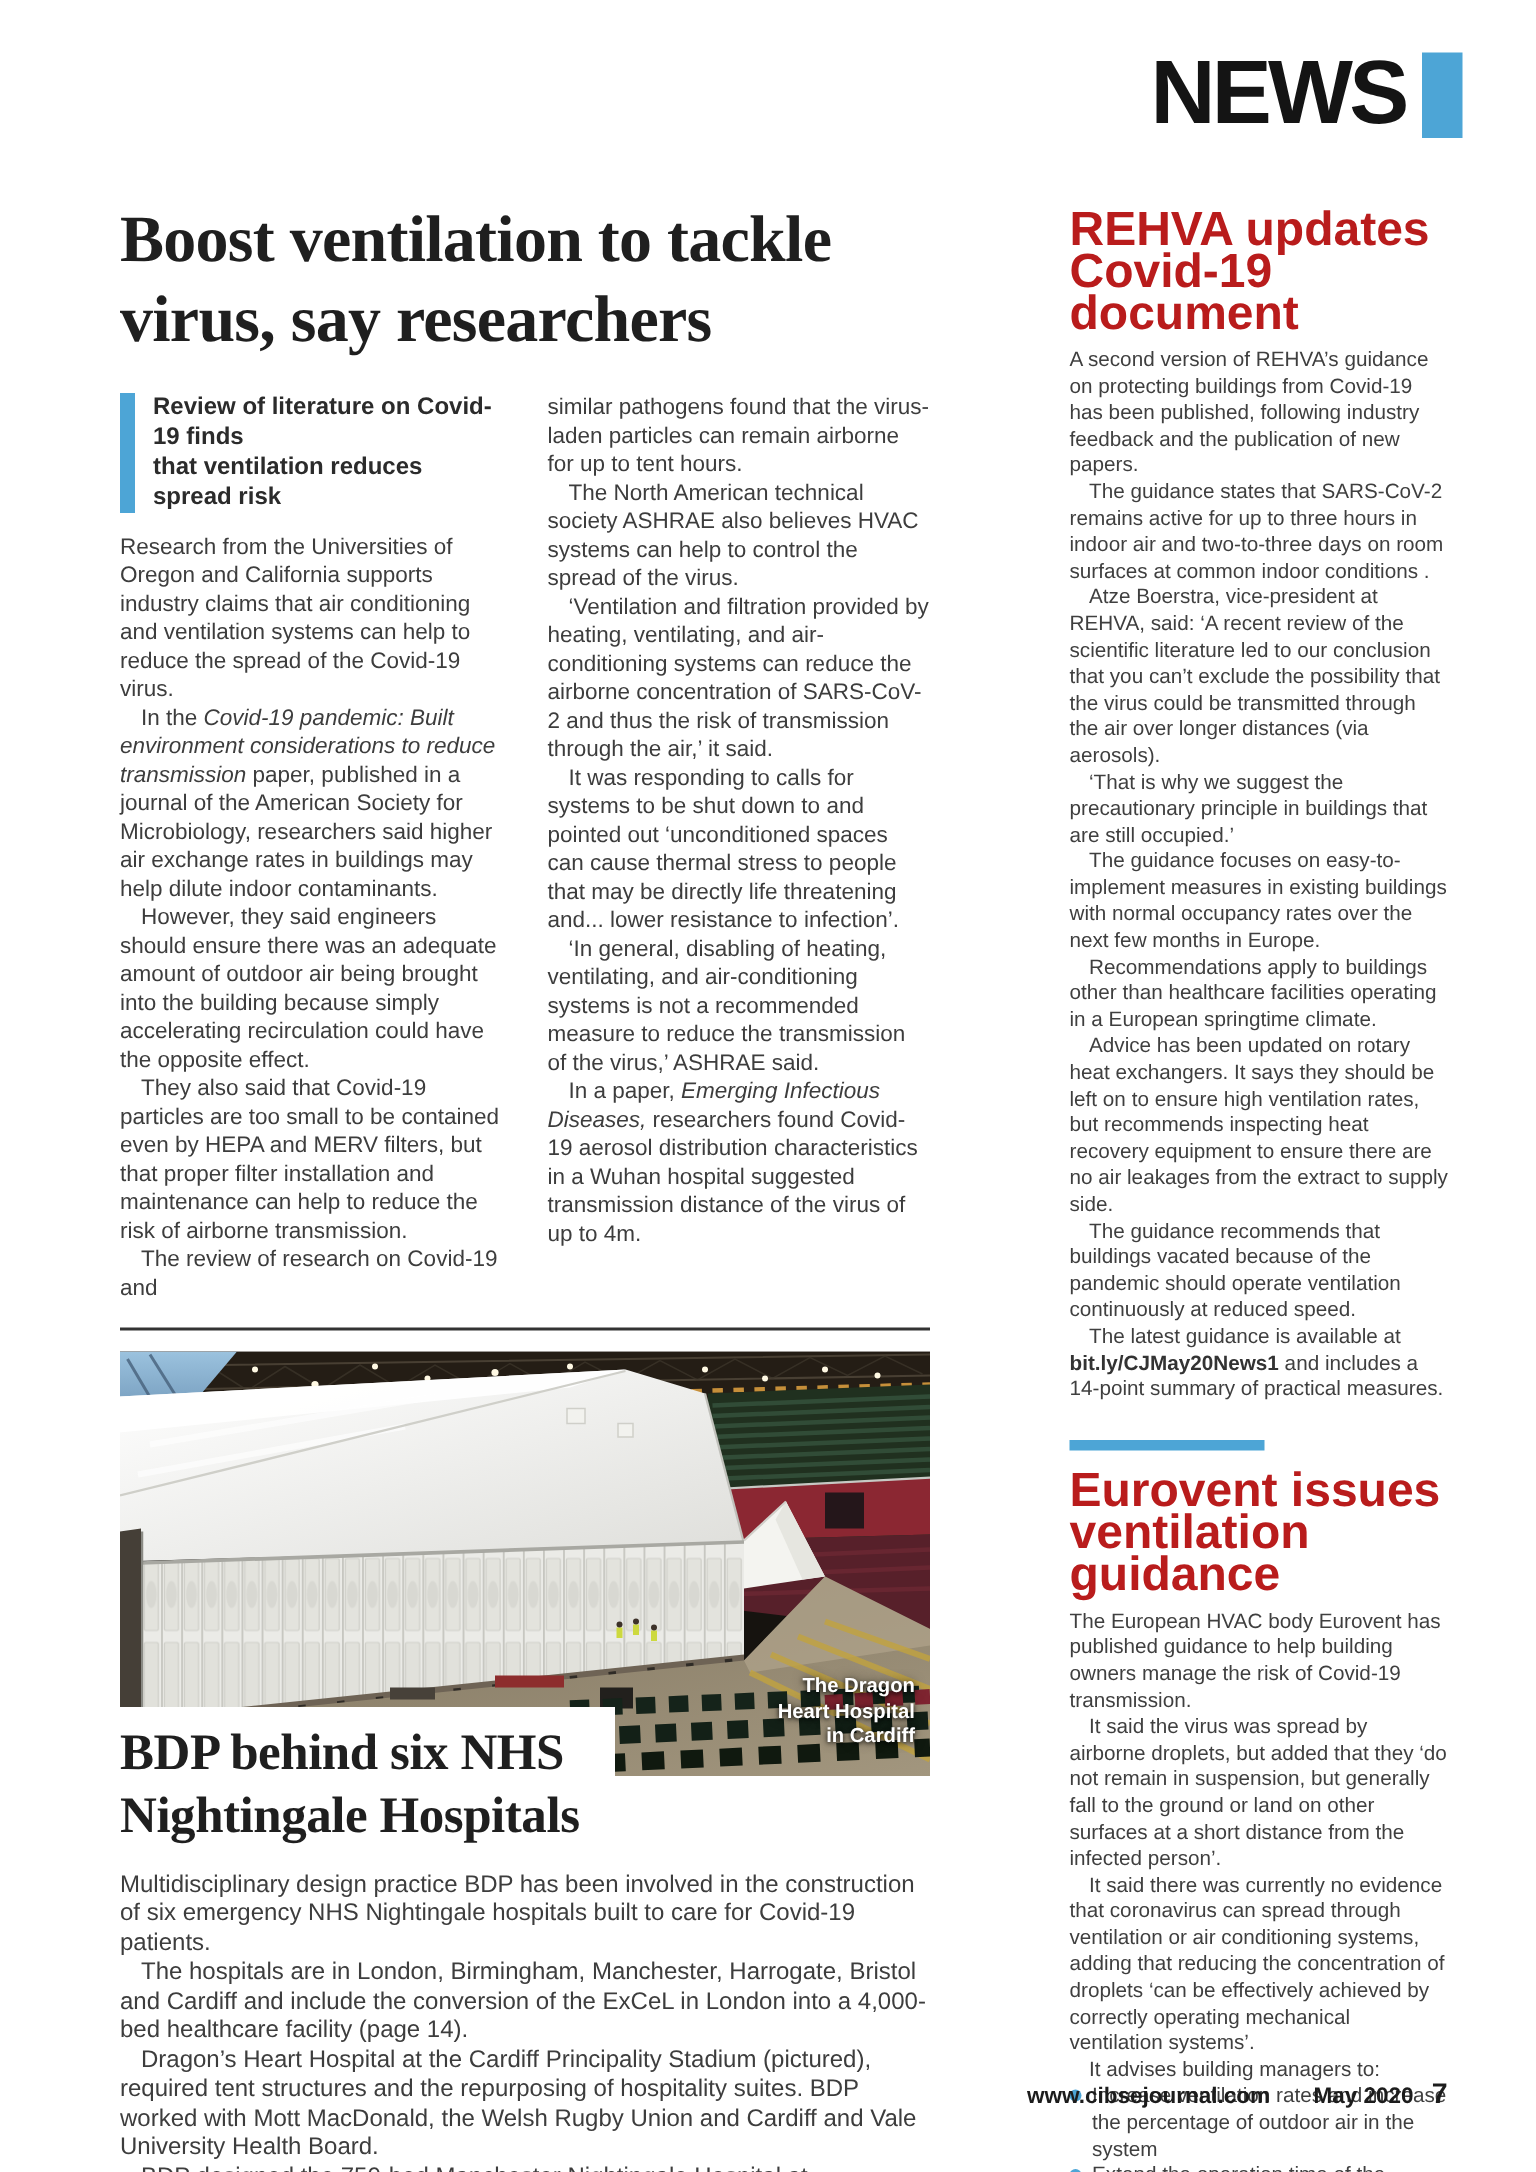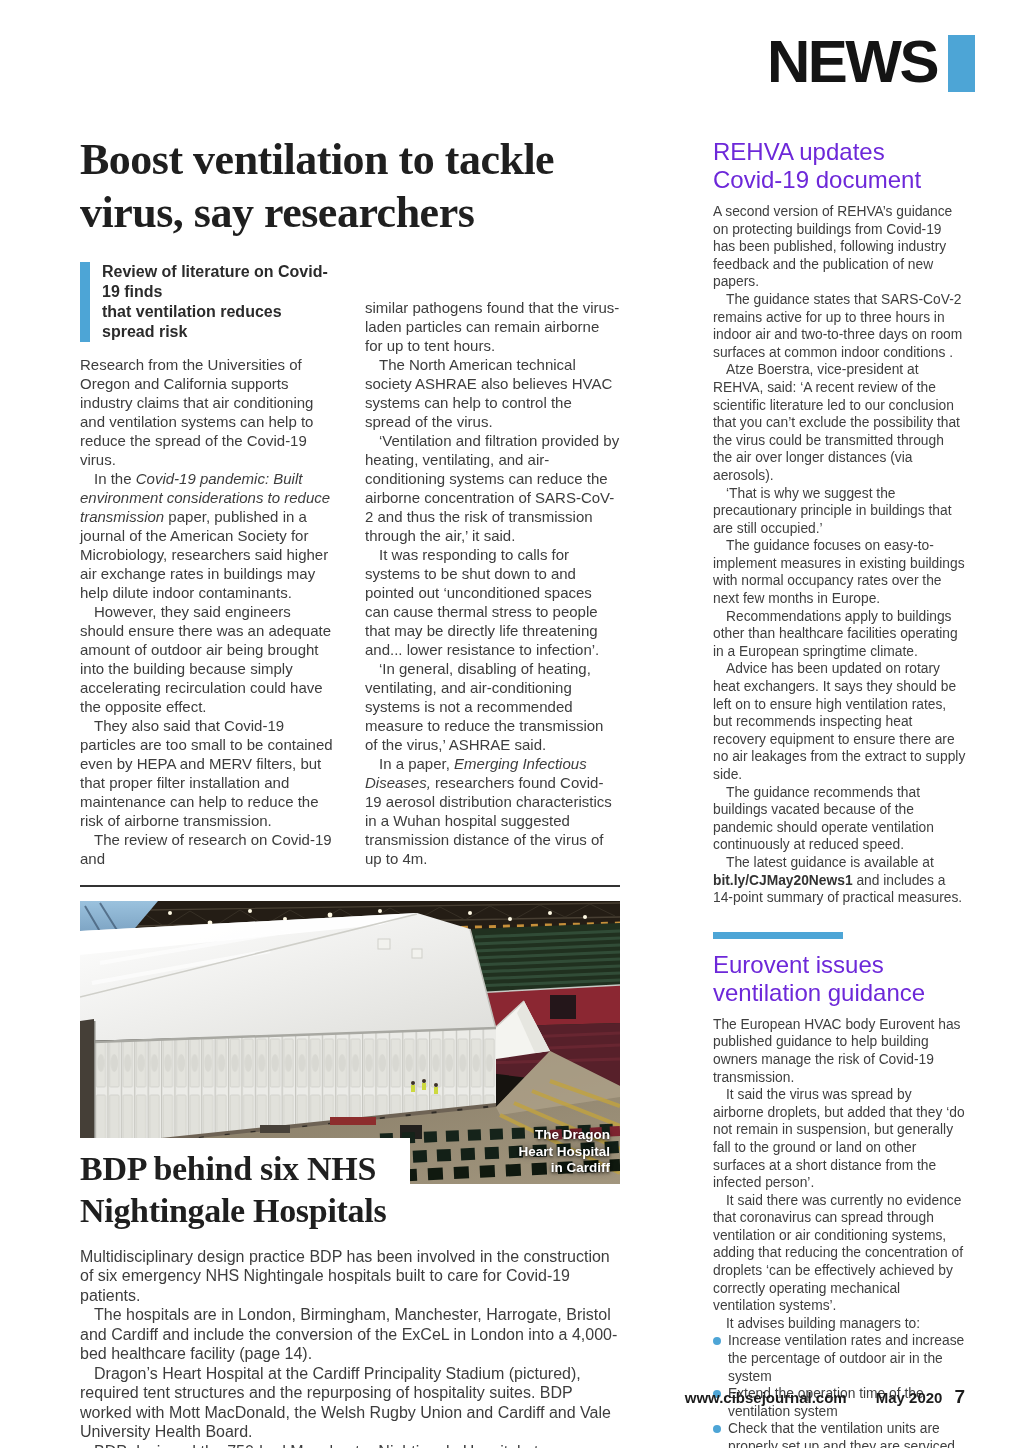--- a/index.html
+++ b/index.html
@@ -15,55 +15,55 @@
   .news-header { position:absolute; top:33px; right:49px; display:flex; align-items:flex-start; }
   .news-word { font-size:60px; font-weight:bold; letter-spacing:-2.5px; color:#141414; line-height:0.95; }
   .news-bar { width:27px; height:57px; background:var(--accent); margin-left:11px; margin-top:2px; }
 
   
   .main { position:absolute; left:80px; top:134px; width:540px; }
   .lead-headline {
     font-family:"Liberation Serif", serif; font-weight:700; letter-spacing:-0.5px;
     font-size:44px; line-height:1.2; color:#1f1f1f; margin:0 0 22px 0;
   }
-  .cols { display:flex; gap:30px;align-items:flex-end; }
+  .cols { display:flex; gap:30px; }
   .colA, .colB { width:255px; }
 
   .standfirst { display:flex; margin-bottom:13px; }
   .standfirst .bar { width:10px; background:var(--accent); margin-right:12px; flex:none; }
   .standfirst .sf-text { font-weight:bold; font-size:16px; line-height:1.25; color:#2b2b2b; }
 
   .bodytext p { margin:0; font-size:15px; line-height:19px; color:#3d3d3d; }
   .bodytext p.ind { text-indent:14px; }
   .bodytext em { }
 
   .rule { border:0; border-top:2px solid #333; margin:17px 0 14px 0; }
 
   
   .photo-wrap { position:relative; width:540px; height:283px; }
   .photo-wrap svg { position:absolute; left:0; top:0; }
   .photo-caption {
-    position:absolute; right:10px; bottom:7px; text-align:right;
+    position:absolute; right:10px; bottom:18px; text-align:right;
     color:#fff; font-weight:bold; font-size:13.5px; line-height:1.22;
     text-shadow:0 1px 3px rgba(0,0,0,.9), 0 0 7px rgba(0,0,0,.55);
   }
 
   .bdp-headline {
     position:relative; z-index:2; margin:-46px 0 13px 0; width:330px; background:#fff;
     padding:10px 16px 0 0;
     font-family:"Liberation Serif", serif; font-weight:700; letter-spacing:-0.3px;
     font-size:34px; line-height:1.24; color:#1f1f1f;
   }
   .bdp-body { margin-top:15px; }
   .bdp-body p { margin:0; font-size:16px; line-height:19.5px; }
   .bdp-body p.ind { text-indent:14px; }
 
   
   .sidebar { position:absolute; left:713px; top:138px; width:253px; }
-  .side-title { font-size:24px; font-weight:normal; line-height:28px; color:#6d28d9; margin:0 0 9px 0; }
+  .side-title { font-size:32px; font-weight:bold; line-height:28px; color:#b91c1c; margin:0 0 9px 0; }
   .side-body p { margin:0; font-size:13.8px; line-height:17.6px; color:#3f3f3f; }
   .side-body p.ind { text-indent:13px; }
   .side-body strong { font-weight:bold; color:#333; }
   .side-rule { width:130px; height:7px; background:var(--accent); margin:25px 0 12px 0; }
 
   .bullet-item { display:flex; font-size:13.8px; line-height:17.6px; color:#3f3f3f; }
   .bullet-item .dot { width:8px; height:8px; border-radius:50%; background:var(--accent); margin:5px 7px 0 0; flex:none; }
 
   
   .footer { position:absolute; top:1386px; right:59px; display:flex; align-items:baseline; color:#1c1c1c; }

